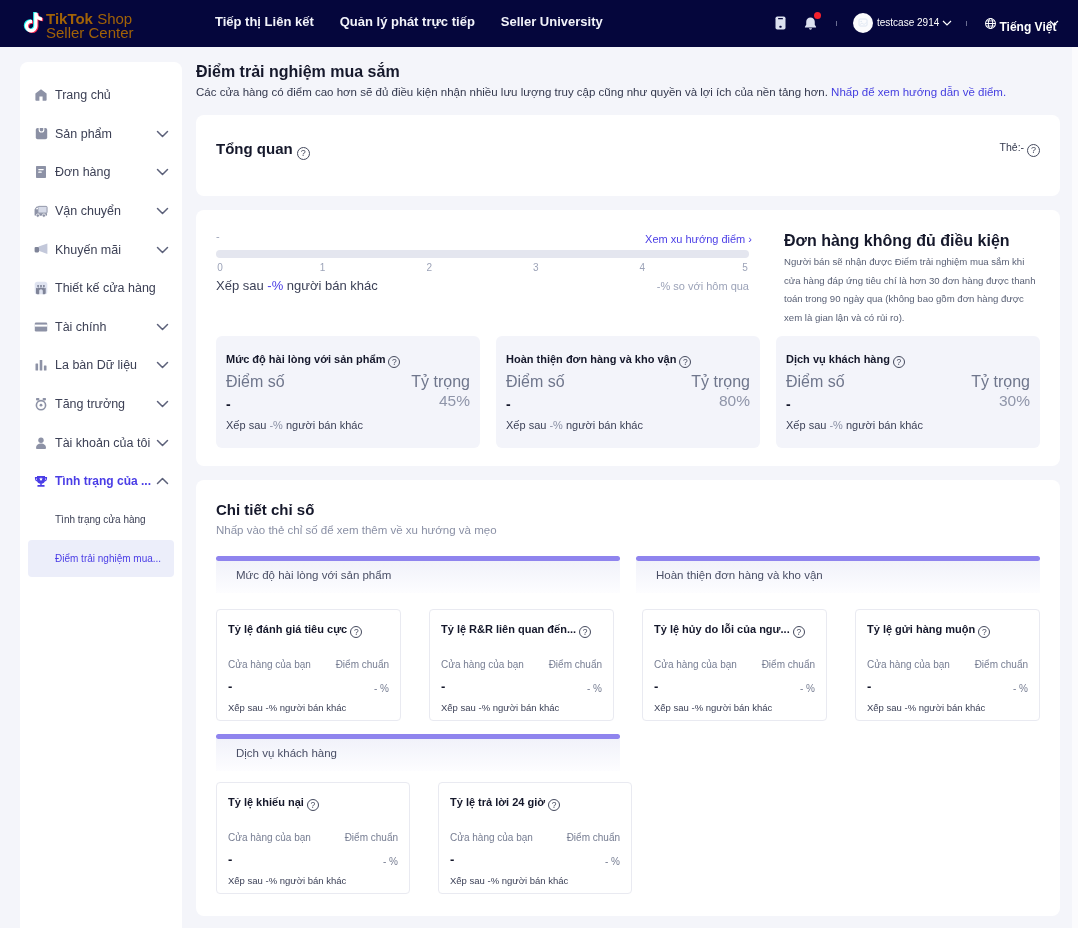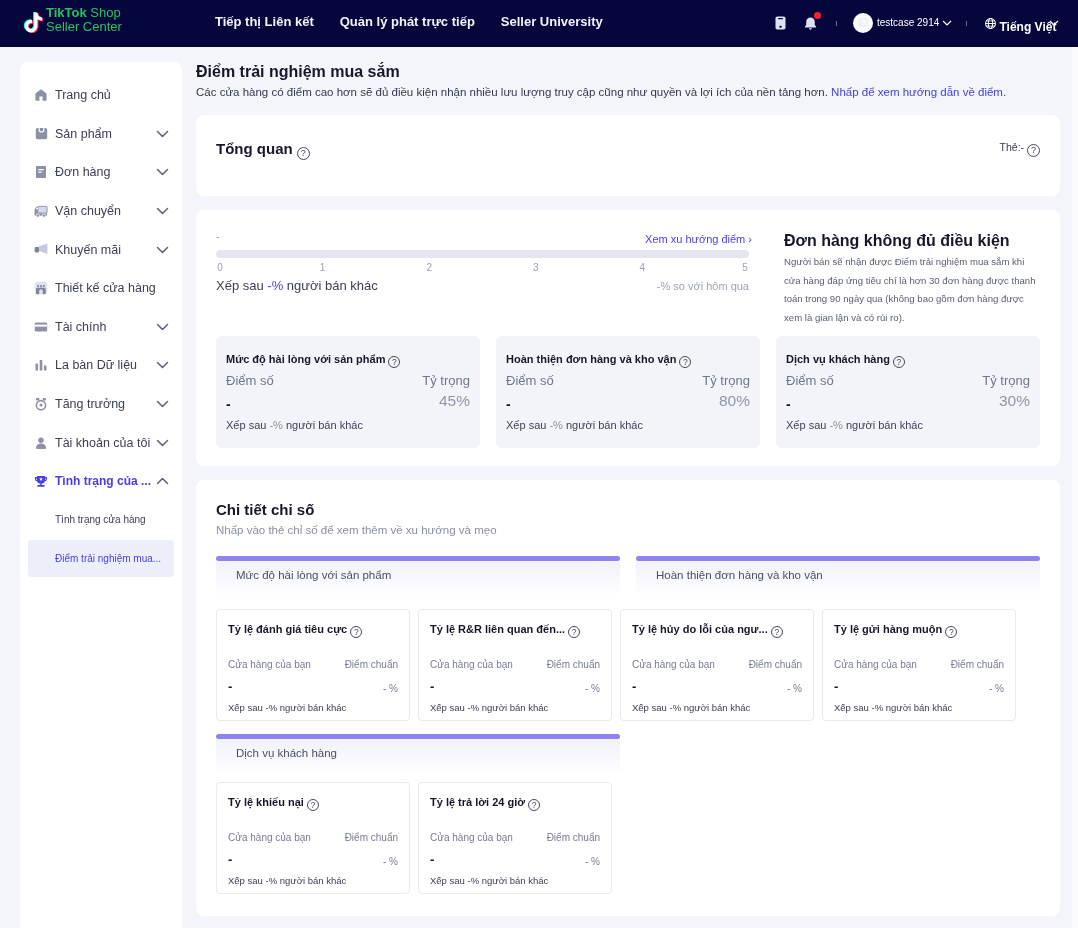--- a/index.html
+++ b/index.html
@@ -2,21 +2,21 @@
 <html><head>
 <meta charset="utf-8">
 <style>
 * { margin:0; padding:0; box-sizing:border-box; }
 html,body { width:1078px; height:928px; overflow:hidden; }
 body { font-family:"Liberation Sans", sans-serif; background:#f4f5fa; position:relative; }
 .abs { position:absolute; }
 
 #topbar { position:absolute; left:0; top:0; width:1078px; height:47px; background:#05063c; color:#fff; }
 #logo { position:absolute; left:23px; top:10px; }
-#logotext { position:absolute; left:46px; top:6px; line-height:13.5px; font-size:13px; color:#22c55e; }
+#logotext { position:absolute; left:46px; top:12px; line-height:13.5px; font-size:15px; color:#a16207; }
 #logotext .b { font-weight:bold; }
 .navlinks { position:absolute; left:215px; top:-2px; height:47px; display:flex; gap:26px; align-items:center; font-weight:bold; font-size:13px; color:#f2f3fa; }
 .nav-right { position:absolute; right:0; top:0; height:47px; color:#fff; }
 .sep { position:absolute; top:20.5px; width:1px; height:5px; background:#6a6d92; }
 
 #sidebar { position:absolute; left:20px; top:62px; width:162px; height:866px; background:#fff; border-radius:8px 8px 0 0; }
 .menu { padding-top:14px; }
 .mi { height:38.6px; display:flex; align-items:center; padding:0 13px 0 14px; position:relative; color:#3c4055; font-size:12.5px; }
 .mi .ic { width:14px; height:15px; margin-right:7px; flex:none; display:flex; align-items:center; justify-content:center; }
 .mi .lb { white-space:nowrap; }
@@ -51,33 +51,33 @@
 .rank1 .pc { color:#4a3de6; }
 .vsyd { position:absolute; right:0; top:70px; font-size:11px; color:#9ca3b8; }
 
 .c2r { position:absolute; left:588px; top:0; width:256px; }
 .c2r h3 { position:absolute; top:22px; font-size:16px; font-weight:bold; color:#15182b; white-space:nowrap; }
 .c2r p { position:absolute; top:43px; font-size:9.6px; line-height:18.6px; color:#596075; white-space:nowrap; }
 
 .mboxes { position:absolute; left:20px; top:126px; width:824px; display:flex; gap:16px; }
 .mbox { flex:1; height:112px; background:#f3f4fa; border-radius:6px; padding:10px; position:relative; }
 .mbox .tt { font-size:11px; font-weight:bold; color:#15182b; margin-top:7px; white-space:nowrap; }
-.mbox .lbl { position:absolute; left:10px; right:10px; top:37px; font-size:13px; color:#6f768c; display:flex; justify-content:space-between; }
+.mbox .lbl { position:absolute; left:10px; right:10px; top:37px; font-size:16px; color:#6f768c; display:flex; justify-content:space-between; }
 .mbox .dash { position:absolute; left:10px; top:60px; font-size:14px; font-weight:bold; color:#15182b; }
 .mbox .pct { position:absolute; right:10px; top:56px; font-size:15.5px; color:#8f95a9; }
 .mbox .rank { position:absolute; left:10px; top:83px; font-size:11px; color:#3c4157; }
 .mbox .rank .pc { color:#8a90a5; }
 
 #card3 h2 { position:absolute; left:20px; top:21px; font-size:15px; font-weight:bold; color:#15182b; }
 .c3sub { position:absolute; left:20px; top:44px; font-size:11.5px; color:#8a90a5; }
 .shead { position:absolute; width:404px; height:37px; }
 .shead .bar { position:absolute; left:0; top:0; width:100%; height:5px; border-radius:3px; background:#8f84ee; }
 .shead .bg { position:absolute; left:0; top:5px; width:100%; height:32px; background:linear-gradient(#f1f2fa, #fdfdff); }
 .shead .tx { position:absolute; left:20px; top:13px; font-size:11.5px; color:#4a4f66; }
-.dcards { position:absolute; left:20px; width:824px; display:flex; gap:8px; }
+.dcards { position:absolute; left:20px; width:824px; display:flex; gap:28px; }
 .dcard { width:194px; height:112px; background:#fff; border:1px solid #e9eaf1; border-radius:4px; padding:10px 11px; position:relative; }
 .dcard .tt { font-size:11px; font-weight:bold; color:#15182b; margin-top:3px; white-space:nowrap; }
 .dcard .lbl { position:absolute; left:11px; right:11px; top:49px; font-size:10px; color:#767d92; display:flex; justify-content:space-between; }
 .dcard .dash { position:absolute; left:11px; top:69px; font-size:13px; font-weight:bold; color:#15182b; }
 .dcard .bpc { position:absolute; right:11px; top:73px; font-size:10px; color:#767d92; }
 .dcard .rank { position:absolute; left:11px; top:92px; font-size:9.5px; color:#3c4157; }
 </style>
 </head>
 <body>
 

